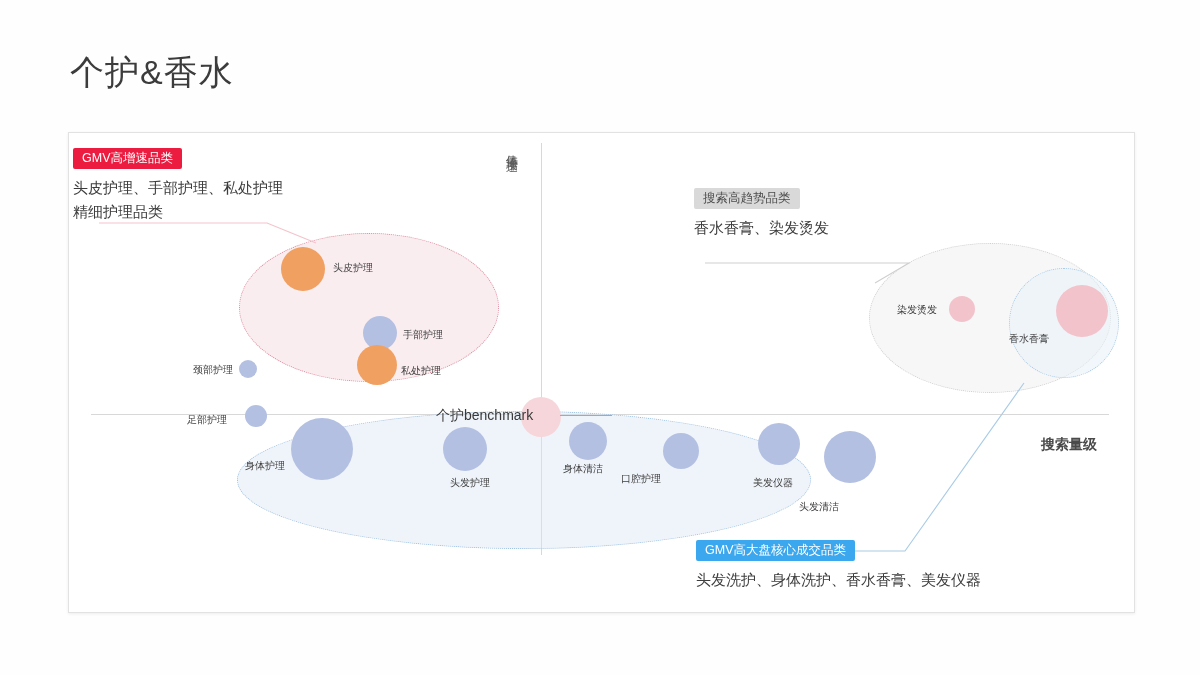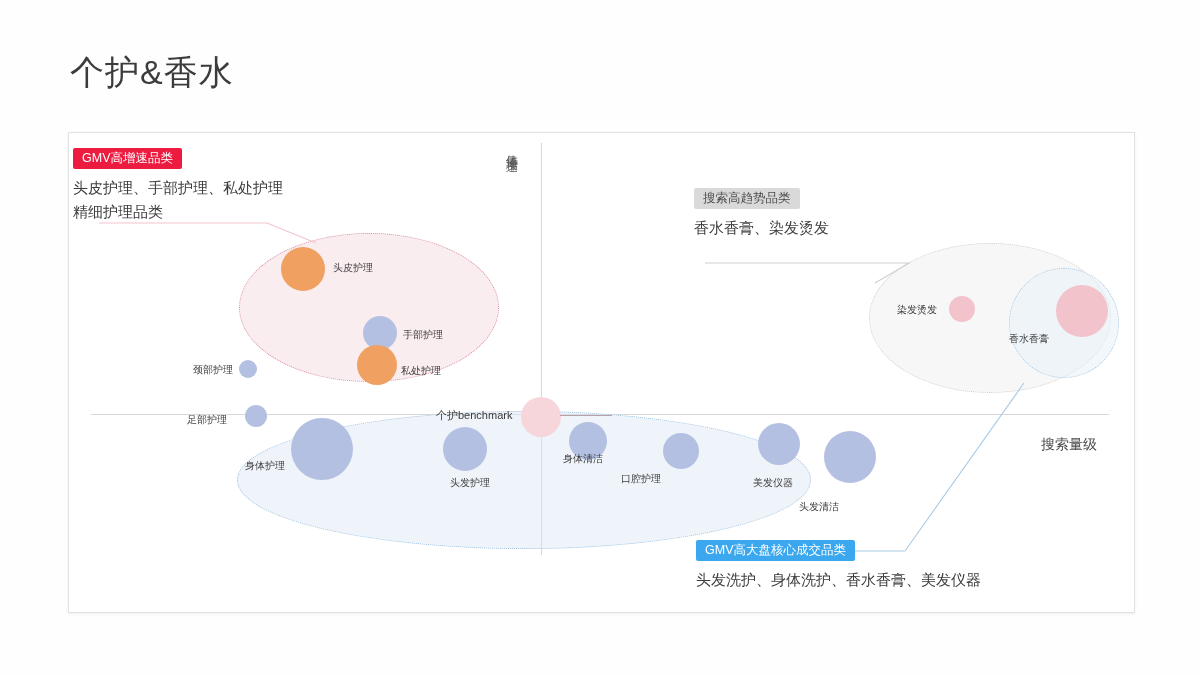--- a/index.html
+++ b/index.html
@@ -37,21 +37,21 @@
 
   .axis-label-y{
     position:absolute;left:432px;top:12px;
     width:18px;
     font-size:12px;line-height:15px;color:#595959;
     writing-mode:vertical-rl;
     letter-spacing:2px;
   }
   .axis-label-x{
     position:absolute;left:972px;top:303px;
-    font-size:14px;color:#4a4a4a;white-space:nowrap;
+    font-size:14px;color:#4a4a4a;white-space:nowrap;font-weight:bold;
   }
 
   
   .badge{
     display:inline-block;
     padding:3px 9px 4px 9px;
     font-size:12.5px;line-height:14px;
     color:#ffffff;white-space:nowrap;
     border-radius:2px;
   }
@@ -101,21 +101,21 @@
   .b-pink{background:#f2c3cb;}
   .b-pink-soft{background:#f6d6db;}
 
   .bubble-label{
     position:absolute;
     font-size:10px;line-height:11px;
     color:#404040;white-space:nowrap;
   }
   .bench-label{
     position:absolute;
-    font-size:11px;line-height:11px;
+    font-size:14px;line-height:11px;
     color:#3a3a3a;white-space:nowrap;text-align:right;
   }
   .bench-line{position:absolute;height:1px;background:#b9a0a8;}
 </style>
 </head>
 <body>
 
 <div class="slide">
 
   <div id="page-title">个护&amp;香水</div>
@@ -157,21 +157,21 @@
     <div class="bubble-label" style="left:176px;top:327px;text-align:right;">身体护理</div>
 
     <div class="bubble b-pink-soft" style="left:452px;top:264px;width:40px;height:40px;"></div>
     <div class="bench-line" style="left:491px;top:282px;width:52px;"></div>
     <div class="bench-label" style="left:367px;top:277px;">个护benchmark</div>
 
     <div class="bubble b-blue" style="left:374px;top:294px;width:44px;height:44px;"></div>
     <div class="bubble-label" style="left:381px;top:344px;">头发护理</div>
 
     <div class="bubble b-blue" style="left:500px;top:289px;width:38px;height:38px;"></div>
-    <div class="bubble-label" style="left:494px;top:320px;">身体清洁</div>
+    <div class="bubble-label" style="left:494px;top:330px;">身体清洁</div>
 
     <div class="bubble b-blue" style="left:594px;top:300px;width:36px;height:36px;"></div>
     <div class="bubble-label" style="left:552px;top:340px;">口腔护理</div>
 
     <div class="bubble b-blue" style="left:689px;top:290px;width:42px;height:42px;"></div>
     <div class="bubble-label" style="left:684px;top:344px;">美发仪器</div>
 
     <div class="bubble b-blue" style="left:755px;top:298px;width:52px;height:52px;"></div>
     <div class="bubble-label" style="left:730px;top:368px;">头发清洁</div>
 

